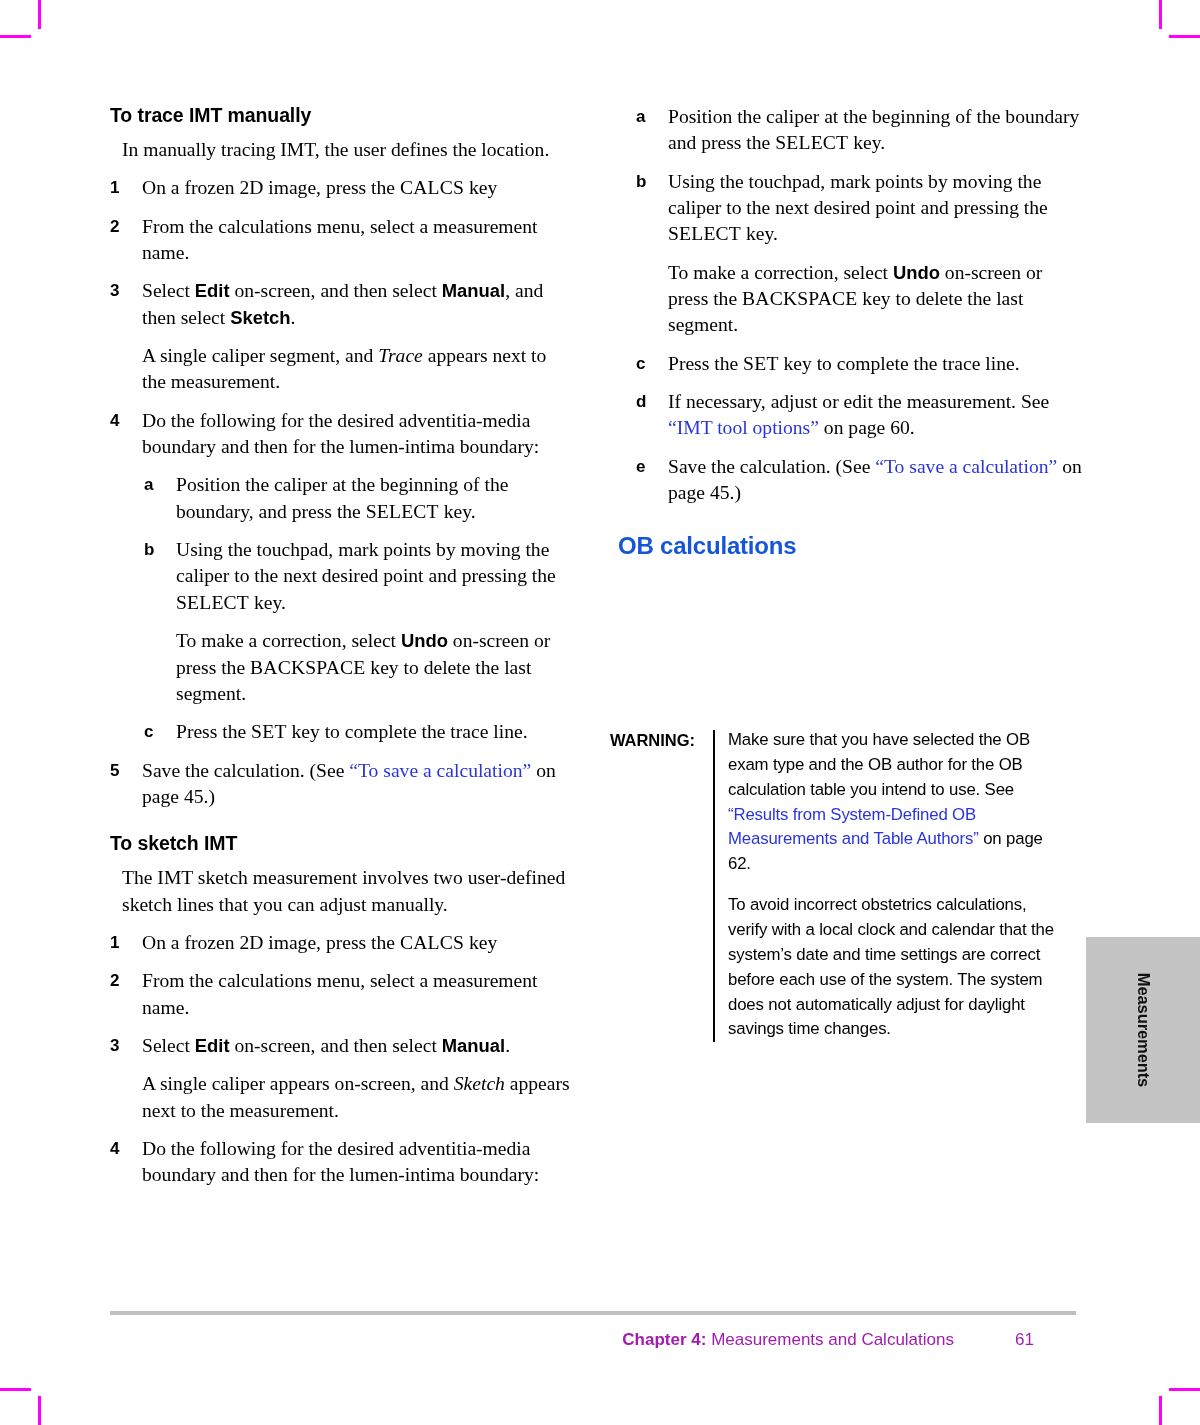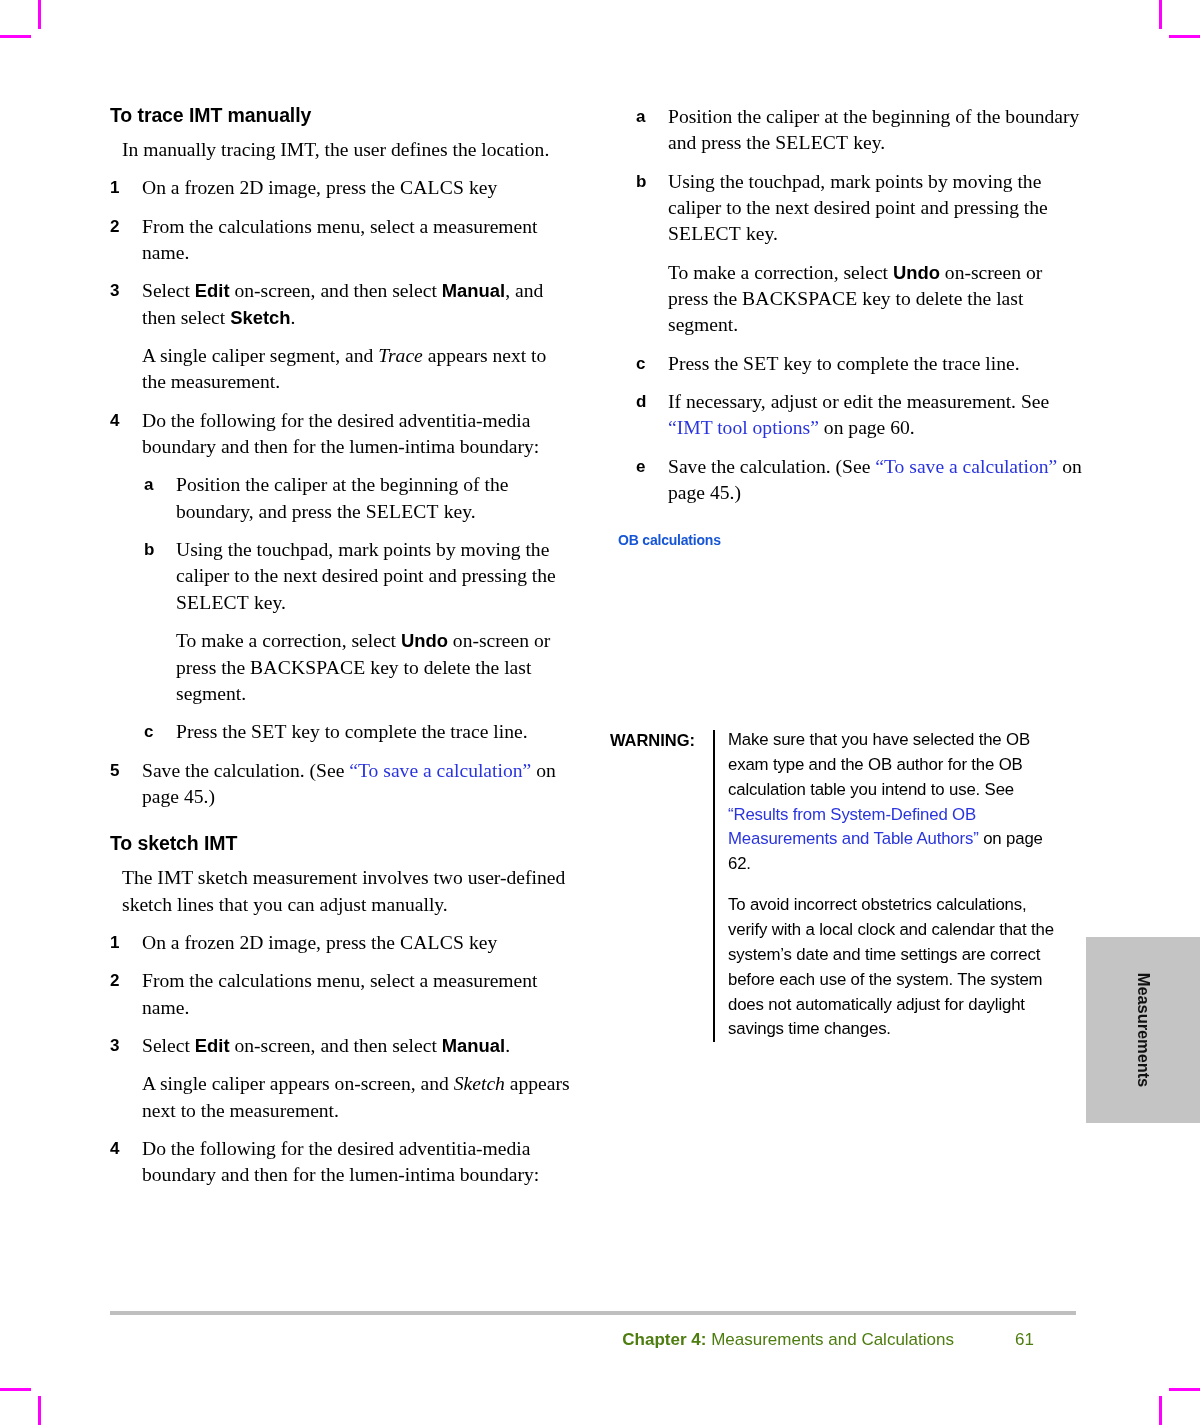--- a/index.html
+++ b/index.html
@@ -53,21 +53,21 @@
     letter-spacing: -0.1px;
     color: #000000;
     margin: 0 0 10px 0;
     line-height: 1.18;
   }
   .h-proc.spaced { margin-top: 22px; }
 
   .h-section {
     font-family: "Liberation Sans", "DejaVu Sans", sans-serif;
     font-weight: bold;
-    font-size: 14px;
+    font-size: 24px;
     color: #1555d6;
     margin: 26px 0 9px 0;
     line-height: 1.15;
     letter-spacing: -0.2px;
   }
 
   
   p.body {
     font-size: 19.6px;
     line-height: 1.345;
@@ -199,21 +199,21 @@
     background: #bfbfbf;
   }
   #footer {
     position: absolute;
     left: 110px;
     top: 1330px;
     width: 966px;
     height: 26px;
     font-family: "Liberation Sans", "DejaVu Sans", sans-serif;
     font-size: 17px;
-    color: #4d7c0f;
+    color: #a21caf;
     text-decoration: underline;
   }
   #footer .chapter {
     position: absolute;
     right: 122px;
     top: 0;
     white-space: nowrap;
   }
   #footer .chapter .ch-label { font-weight: bold; }
   #footer .pageno {

